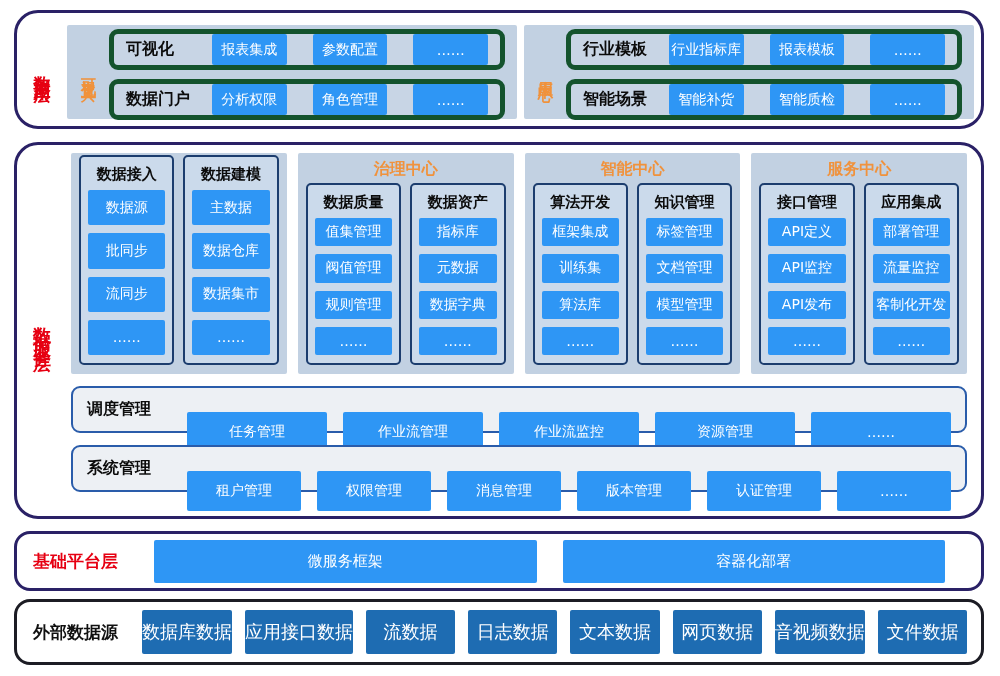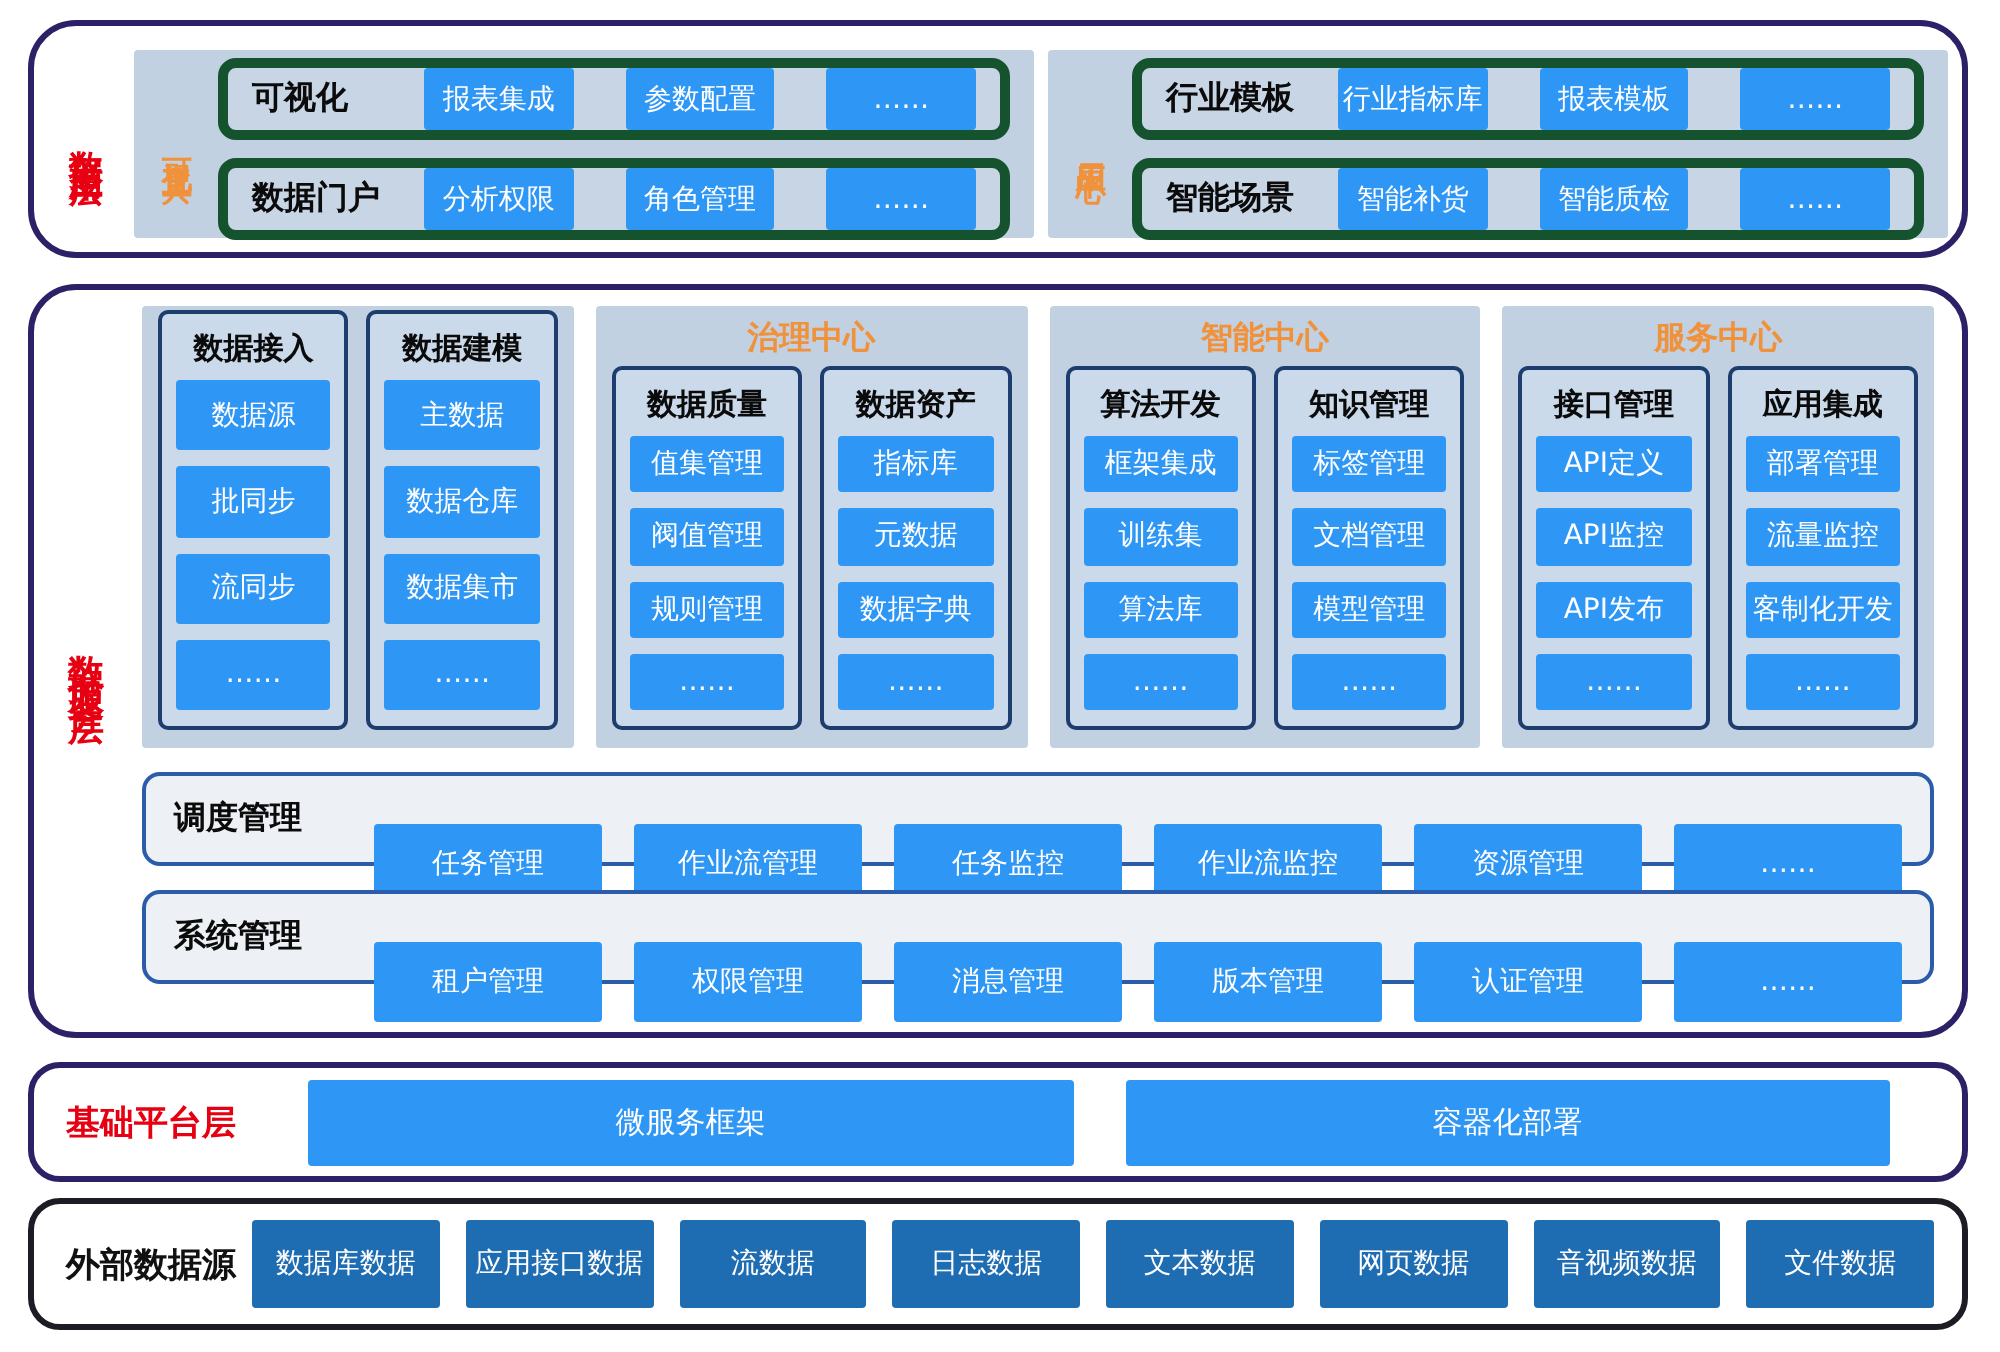--- a/index.html
+++ b/index.html
@@ -61,23 +61,23 @@
     background:#edf0f4;display:flex;align-items:center;padding:0 14px;
   }
   .mgmt-label{flex:0 0 100px;font-weight:bold;font-size:16px;color:#0b0b0b;}
   .mgmt-row .btn-row{gap:16px;margin-top:44px;}
   .mgmt-row .btn{height:40px;}
 
   .platform-label{color:#e60012;font-weight:bold;font-size:17px;padding:0 36px 0 16px;white-space:nowrap;}
   .platform-btns{flex:1;display:flex;gap:26px;padding-right:36px;}
   .platform-btns .btn{flex:1;height:43px;font-size:15px;}
 
-  .sources-label{color:#111111;font-weight:bold;font-size:17px;padding:0 8px 0 16px;white-space:nowrap;}
+  .sources-label{color:#111111;font-weight:bold;font-size:17px;padding:0 24px 0 16px;white-space:nowrap;}
   .sources-btns{flex:1;display:flex;gap:13px;padding-right:14px;}
-  .sources-btns .btn{flex:1;height:44px;background:#1e6cb2;font-size:14px;}
+  .sources-btns .btn{flex:1;height:44px;background:#1e6cb2;font-size:18px;}
 </style>
 </head>
 <body>
 
 <div class="layer" id="layer-app">
   <div class="vlabel red-vlabel">数据应用层</div>
 
   <div class="panel">
     <div class="vlabel orange-vlabel">可视化工具</div>
     <div class="rows">
@@ -224,21 +224,20 @@
         </div>
       </div>
 
     </div>
 
     <div class="mgmt-row">
       <div class="mgmt-label">调度管理</div>
       <div class="btn-row">
           <div class="btn">任务管理</div>
           <div class="btn">作业流管理</div>
-          <div class="btn">任务监控</div>
           <div class="btn">作业流监控</div>
           <div class="btn">资源管理</div>
           <div class="btn">……</div>
         </div>
     </div>
 
     <div class="mgmt-row">
       <div class="mgmt-label">系统管理</div>
       <div class="btn-row">
           <div class="btn">租户管理</div>

